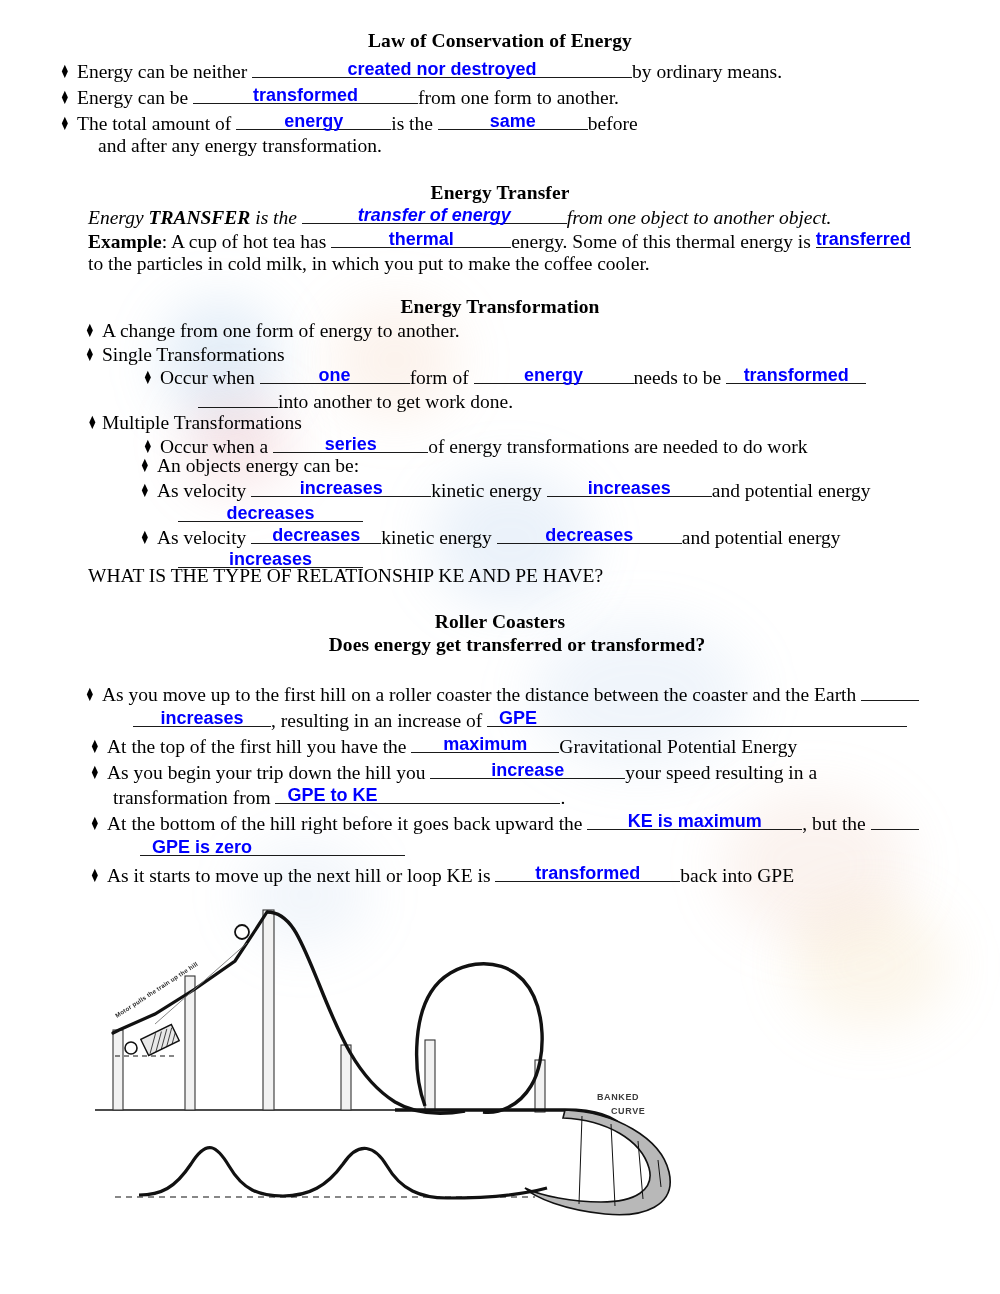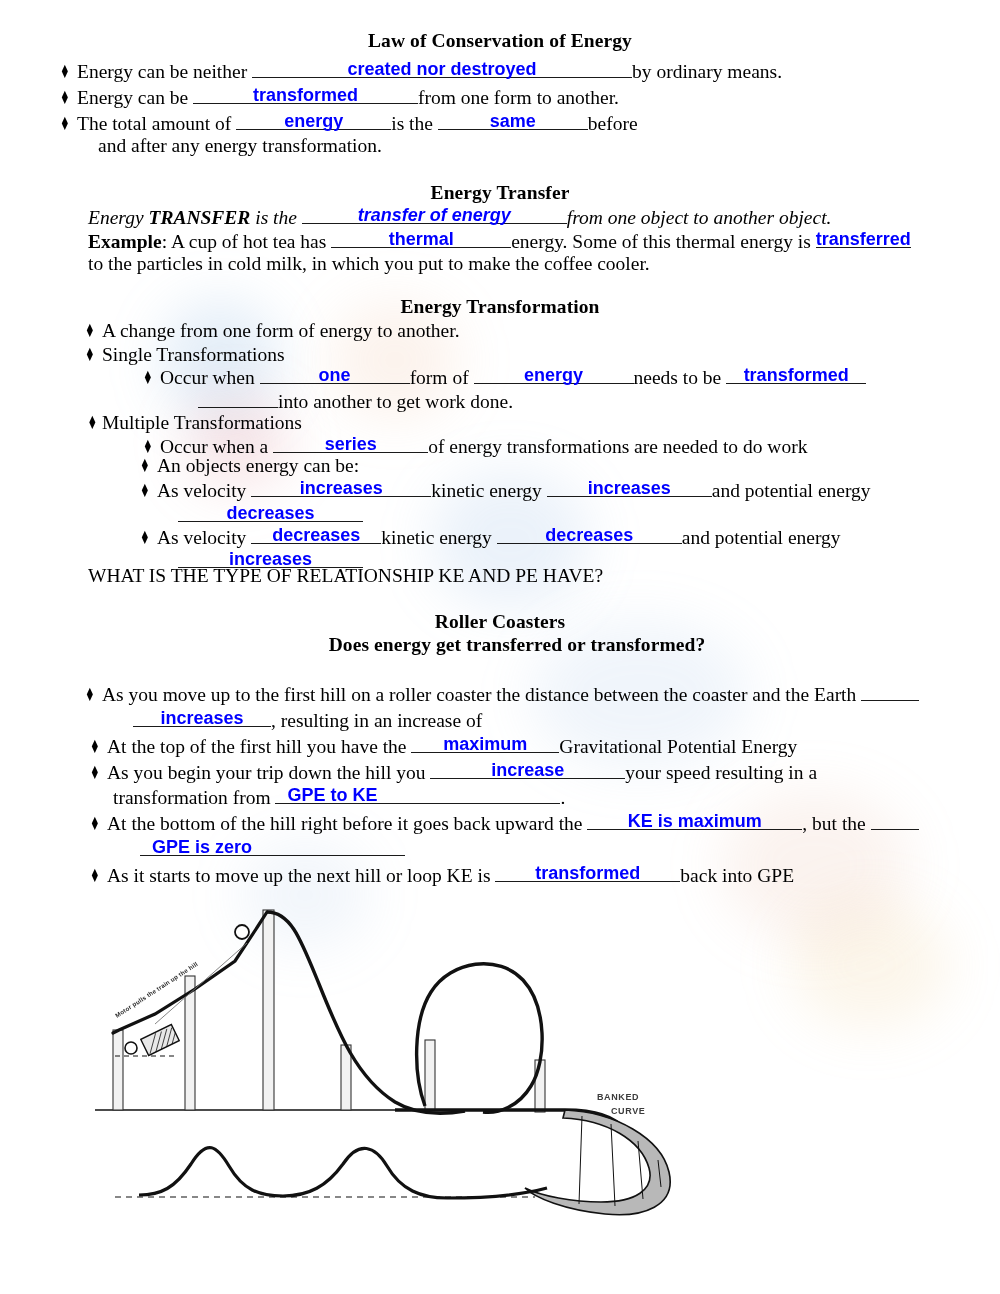--- a/index.html
+++ b/index.html
@@ -185,20 +185,21 @@
   <div class="abs sec-title" style="left:0;top:611px;width:1000px;">Roller Coasters</div>
   <div class="abs sec-title" style="left:0;top:634px;width:1000px;margin-left:17px;">Does energy get transferred or transformed?</div>
 
   <div class="abs line" style="left:85px;top:679px;">
     <span class="bullet">♦</span><span>As you move up to the first hill on a roller coaster the distance between the coaster and the Earth</span>
     <span class="blank" style="width:58px;"><span class="ans"></span></span>
   </div>
 
   <div class="abs line" style="left:133px;top:705px;">
     <span class="blank" style="width:138px;"><span class="ans">increases</span></span><span>, resulting in an increase of</span>
+    <span class="blank" style="width:420px;"><span class="ans lft">GPE</span></span>
   </div>
 
   <div class="abs line" style="left:90px;top:731px;">
     <span class="bullet">♦</span><span>At the top of the first hill you have the</span>
     <span class="blank" style="width:148px;"><span class="ans">maximum</span></span><span>Gravitational Potential Energy</span>
   </div>
 
   <div class="abs line" style="left:90px;top:757px;">
     <span class="bullet">♦</span><span>As you begin your trip down the hill you</span>
     <span class="blank" style="width:195px;"><span class="ans">increase</span></span><span>your speed resulting in a</span>

